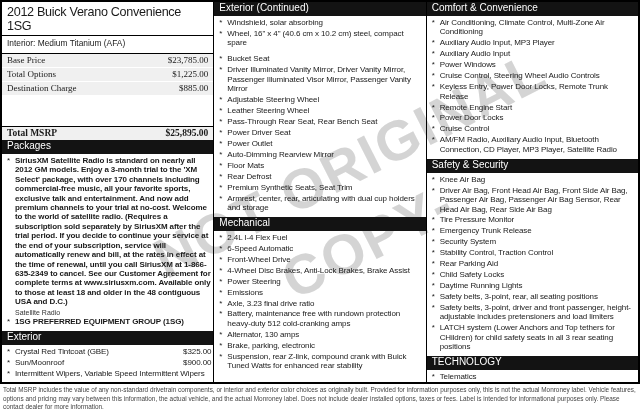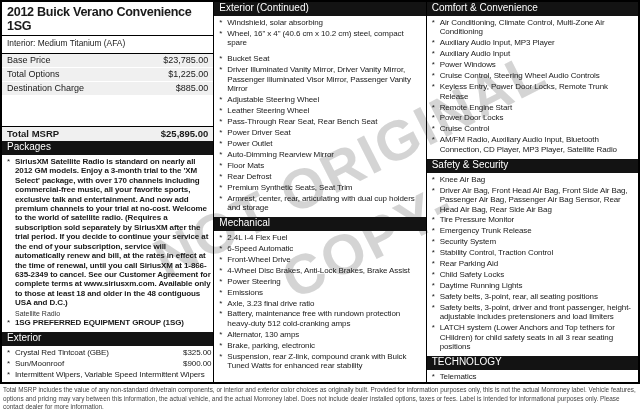--- a/index.html
+++ b/index.html
@@ -8,26 +8,26 @@
   .label{position:absolute;top:0;left:0;width:636px;height:380px;border:2px solid #000;
          display:flex;overflow:hidden;background:#fff;}
   .col{flex:1 1 0;position:relative;z-index:1;overflow:hidden;min-width:0;}
   .col + .col{border-left:1px solid #000;}
   
   .watermark{position:absolute;left:138px;top:226px;transform:rotate(-27deg);transform-origin:0 0;
              font-size:56px;font-weight:bold;color:#ababab;opacity:.5;line-height:1.38;
              white-space:nowrap;z-index:0;letter-spacing:2px;}
   .watermark .l2{margin-left:105px;}
   
-  .veh-title{font-size:12.6px;font-weight:bold;padding:3px 5px 2px;border-bottom:1px solid #000;
+  .veh-title{font-size:12.6px;font-weight:normal;padding:3px 5px 2px;border-bottom:1px solid #000;
              letter-spacing:-0.3px;}
   .meta{padding:2px 5px 3px;border-bottom:1px solid #000;}
   .meta > div{font-size:8.4px;line-height:1.4;}
   .price-row{display:flex;justify-content:space-between;align-items:flex-start;background:#f0f0f0;
-             padding:1.5px 5px;font-size:9px;border-bottom:1px solid #fff;}
+             padding:1.5px 5px;font-size:9px;border-bottom:1px solid #fff;font-family:Liberation Serif, serif;}
   .price-row.total{font-weight:bold;border-top:1px solid #000;font-size:9.5px;border-bottom:none;margin-top:30px;}
   
   .sec-bar{background:#131313;color:#fff;font-size:10px;padding:0 5px 3px;}
   .sec-body{padding:2px 2px 3px 0;}
   .item{display:flex;font-size:8px;line-height:1.18;letter-spacing:-0.1px;margin-bottom:1.5px;}
   .item .b{flex:0 0 13px;text-align:center;}
   .item .t{flex:1 1 auto;min-width:0;}
   .item .p{flex:0 0 auto;padding-left:4px;white-space:nowrap;text-align:right;}
   .item.bold .t{font-weight:bold;}
   .note-line{margin:2px 0 1px 13px;font-size:7px;color:#333;}

